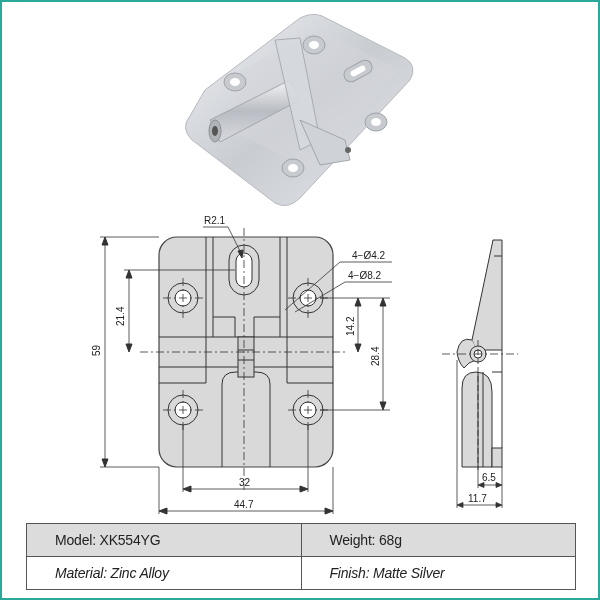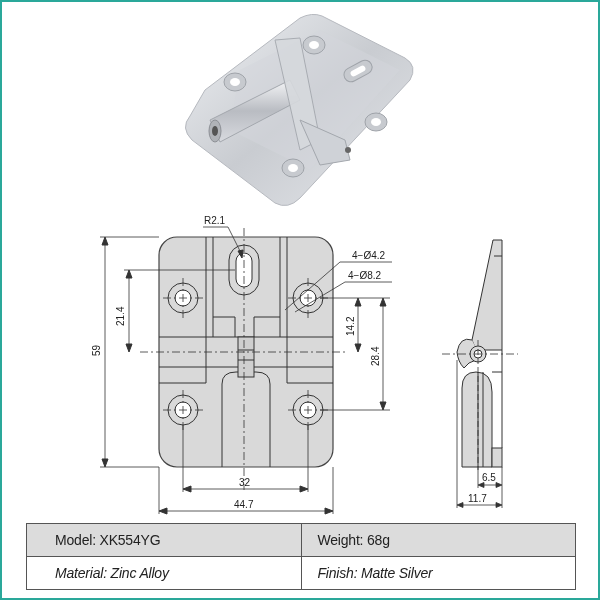--- a/index.html
+++ b/index.html
@@ -3,21 +3,21 @@
 <meta charset="utf-8">
 <style>
   html,body{margin:0;padding:0;background:#fff;}
   body{width:600px;height:600px;overflow:hidden;font-family:"Liberation Sans",sans-serif;}
   .frame{position:absolute;left:0;top:0;width:596px;height:596px;border:2px solid #2aa89a;background:#fff;}
   .drawing{position:absolute;left:0;top:0;width:600px;height:520px;}
   .spec-table{position:absolute;left:26px;top:523px;width:550px;height:67px;border:1px solid #555;border-collapse:collapse;box-sizing:border-box;}
   .spec-table td{border:1px solid #555;font-family:"Liberation Sans",sans-serif;font-size:14px;color:#222;padding:0 0 0 28px;height:32px;width:50%;letter-spacing:-0.2px;}
   .spec-table tr.r0 td{background:#dcdcdc;}
   .spec-table tr.r1 td{background:#fff;font-style:italic;}
-  .spec-table td.c1{padding-left:16px;margin-top:24px;}
+  .spec-table td.c1{padding-left:28px;margin-top:24px;}
   svg text{font-family:"Liberation Sans",sans-serif;}
 </style>
 </head>
 <body>
 
 <div class="frame"></div>
 
 <svg class="drawing" width="600" height="520" viewBox="0 0 600 520" xmlns="http://www.w3.org/2000/svg">
   <defs>
     <linearGradient id="metal" x1="0" y1="0" x2="1" y2="1">

